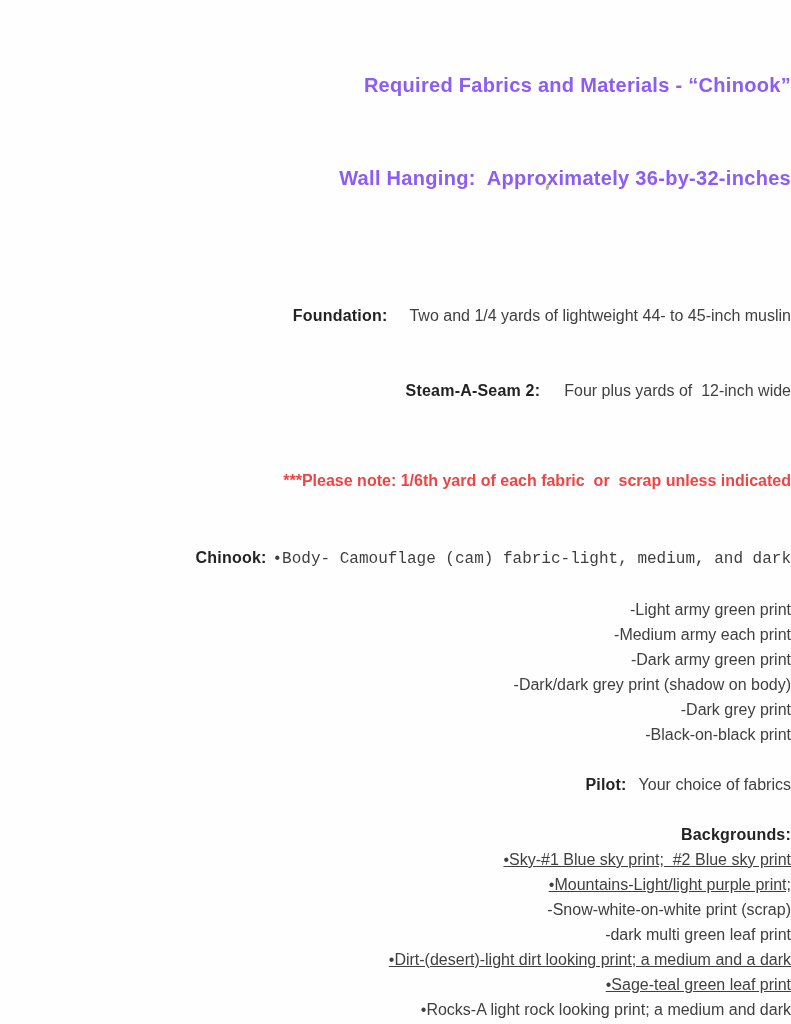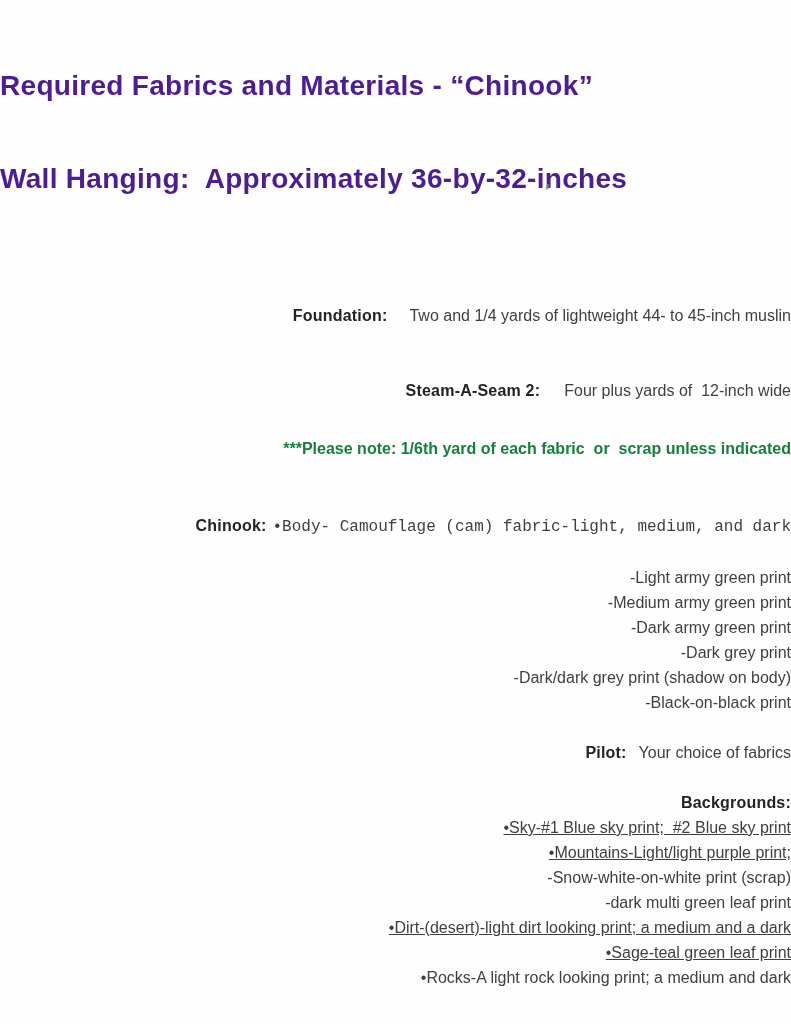--- a/index.html
+++ b/index.html
@@ -9,29 +9,29 @@
     background:#fefefe;
     overflow:hidden;
     font-family:"Liberation Sans",sans-serif;
     color:#3f3f3f;
     box-sizing:border-box;
     padding-top:8px;
   }
   .line{white-space:pre-wrap;font-size:16px;line-height:25px;text-align:right;}
   .lbl{font-weight:700;color:#232323;letter-spacing:.2px;}
   .title{
-    text-align:left;font-weight:700;color:#4c1d95;
-    font-size:28px;line-height:31px;letter-spacing:.3px;
+    text-align:right;font-weight:700;color:#8b5cf6;
+    font-size:20px;line-height:31px;letter-spacing:.3px;
     white-space:pre-wrap;
   }
   .intro{margin-top:22px;}
   .ml75{margin-left:75px;}
   .foundation .val{margin-left:22px;}
   .steam .val{margin-left:24px;}
-  .note{margin-top:8px;font-weight:700;color:#15803d;}
+  .note{margin-top:40px;font-weight:700;color:#ef4444;}
   .chinook-row{margin-top:27px;margin-left:130px;}
   .chinook-row .val{margin-left:6px;font-family:Liberation Mono, monospace;}
   .chinook-sub{margin-left:253px;}
   .pilot{margin-left:120px;}
   .pilot .val{margin-left:12px;}
   .bg-label{margin-left:115px;}
   .bg-item{margin-left:213px;text-decoration:underline;}
   .bg-snow{}
   .bg-darkleaf{margin-left:268px;}
   .bg-rocks{margin-left:203px;}
@@ -60,24 +60,24 @@
       <span class="lbl">Steam-A-Seam 2:</span><span class="val">Four plus yards of  12-inch wide</span>
     </div>
     <div class="line ml75 note">***Please note: 1/6th yard of each fabric  or  scrap unless indicated</div>
   </div>
 
   <div>
     <div class="line chinook-row">
       <span class="lbl">Chinook:</span><span class="val">•Body- Camouflage (cam) fabric-light, medium, and dark</span>
     </div>
     <div class="line chinook-sub">-Light army green print</div>
-    <div class="line chinook-sub">-Medium army green print</div>
+    <div class="line chinook-sub">-Medium army each print</div>
     <div class="line chinook-sub">-Dark army green print</div>
+    <div class="line chinook-sub">-Dark/dark grey print (shadow on body)</div>
     <div class="line chinook-sub">-Dark grey print</div>
-    <div class="line chinook-sub">-Dark/dark grey print (shadow on body)</div>
     <div class="line chinook-sub">-Black-on-black print</div>
   </div>
 
   <div class="line pilot">
     <span class="lbl">Pilot:</span><span class="val">Your choice of fabrics</span>
   </div>
 
   <div>
     <div class="line bg-label lbl">Backgrounds:</div>
     <div class="line bg-item">•Sky-#1 Blue sky print;  #2 Blue sky print</div>

